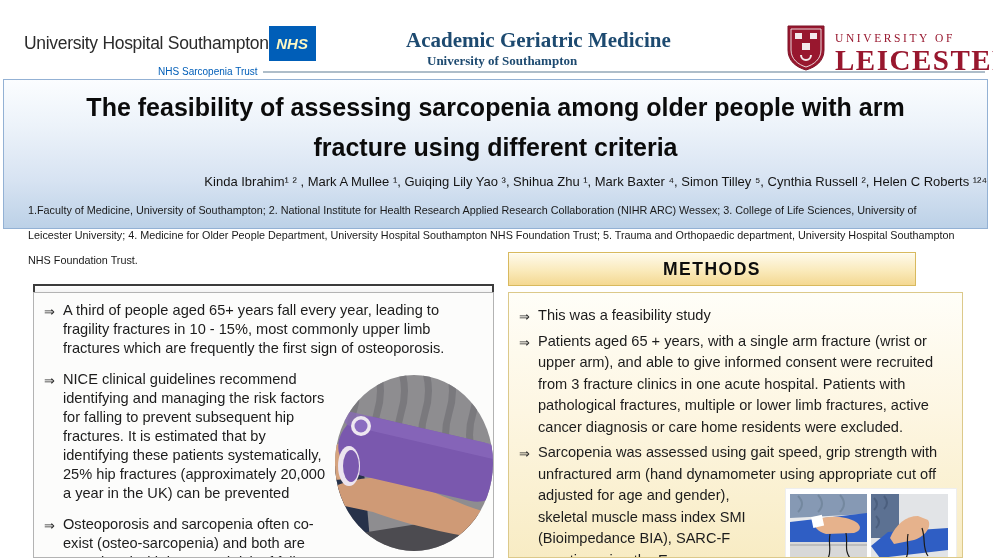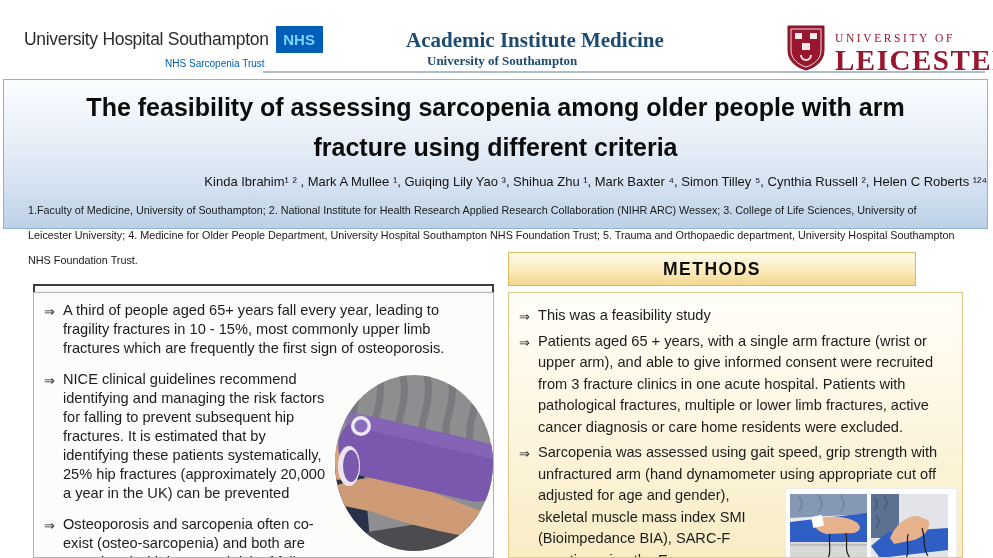--- a/index.html
+++ b/index.html
@@ -1,24 +1,24 @@
 <!DOCTYPE html>
 <html><head>
 <meta charset="utf-8">
 <style>
   html,body{margin:0;padding:0;background:#fff;}
   .poster{position:relative;width:993px;height:558px;overflow:hidden;background:#fff;
           font-family:"Liberation Sans",sans-serif;color:#1c1c1c;}
 
   
   .nhs-logo{position:absolute;left:24px;top:26px;}
-  .nhs-row{display:flex;align-items:center;gap:7px;}
+  .nhs-row{display:flex;align-items:center;}
   .nhs-name{font-size:17.5px;color:#2b2b2b;letter-spacing:-0.3px;white-space:nowrap;}
-  .nhs-box{width:47px;height:27px;background:#005EB8;color:#7dd3fc;font-weight:bold;
-           font-size:15px;display:flex;align-items:center;justify-content:center;}
+  .nhs-box{width:47px;height:35px;background:#005EB8;color:#fef9c3;font-weight:bold;
+           font-style:italic;font-size:15px;display:flex;align-items:center;justify-content:center;}
   .nhs-trust{margin-top:5px;text-align:right;color:#005EB8;font-size:10px;padding-right:58px;}
   .agm{position:absolute;left:406px;top:29px;color:#1d4a70;font-family:"Liberation Serif",serif;}
   .agm-title{font-size:21px;font-weight:bold;line-height:22px;}
   .agm-sub{font-size:13px;font-weight:bold;margin-top:2px;margin-left:21px;}
   .leicester{position:absolute;left:786px;top:24px;display:flex;align-items:flex-end;gap:9px;color:#98172e;}
   .lei-text{font-family:"Liberation Serif",serif;line-height:1;}
   .lei-line1{font-size:11.5px;letter-spacing:2.6px;}
   .lei-line2{font-size:29px;font-weight:bold;letter-spacing:1.5px;margin-top:2px;}
   .header-divider{position:absolute;left:263px;top:71px;width:722px;height:2px;background:#aebdc9;}
 
@@ -66,21 +66,21 @@
 
   <div class="nhs-logo">
     <div class="nhs-row">
       <span class="nhs-name">University Hospital Southampton</span>
       <span class="nhs-box">NHS</span>
     </div>
     <div class="nhs-trust">NHS Sarcopenia Trust</div>
   </div>
 
   <div class="agm">
-    <div class="agm-title">Academic Institute Medicine</div>
+    <div class="agm-title">Academic Geriatric Medicine</div>
     <div class="agm-sub">University of Southampton</div>
   </div>
 
   <div class="leicester">
     <span>
       <svg width="40" height="47" viewBox="0 0 40 47">
         <path d="M2,2 H38 V26 C38,37 30,43 20,46 C10,43 2,37 2,26 Z" fill="#98172e" stroke="#7c1226" stroke-width="1"></path>
         <path d="M5,5 H35 V26 C35,35 28,40.5 20,43 C12,40.5 5,35 5,26 Z" fill="none" stroke="#e9d7da" stroke-width="1"></path>
         <path d="M9,9 h7 v6 h-7 z M24,9 h7 v6 h-7 z" fill="#f3eaec"></path>
         <path d="M16,19 h8 v7 h-8 z" fill="#f3eaec"></path>

